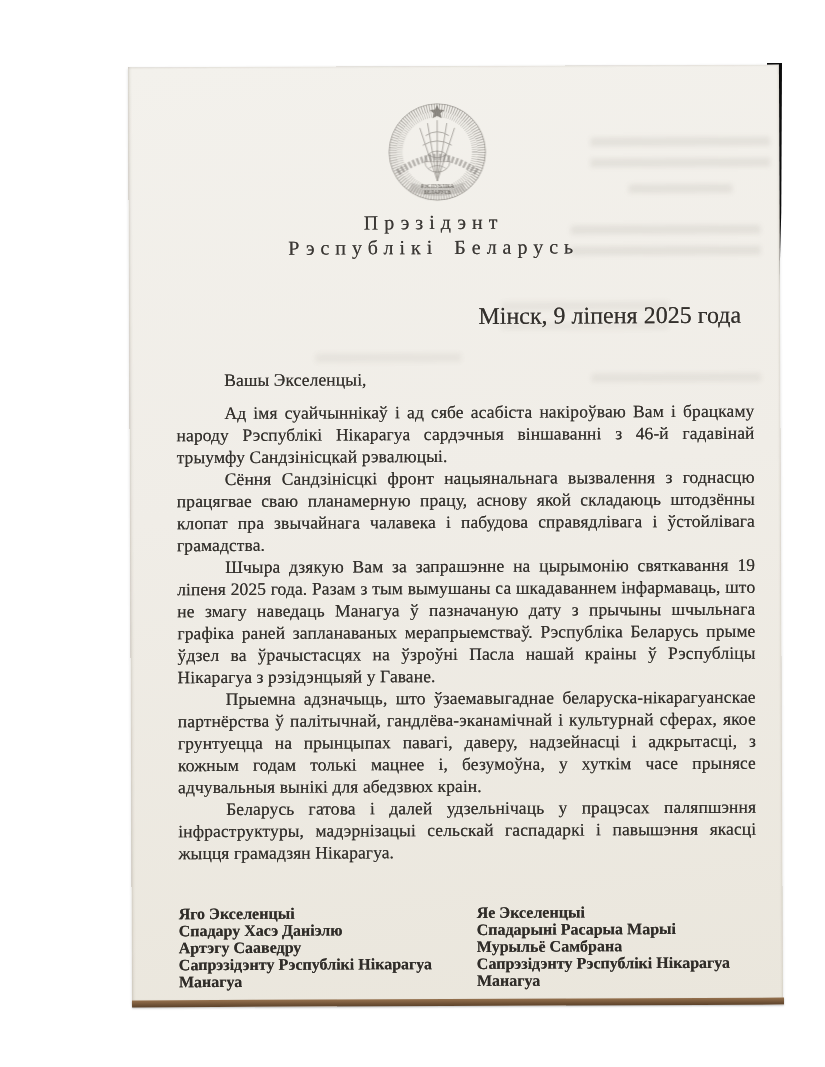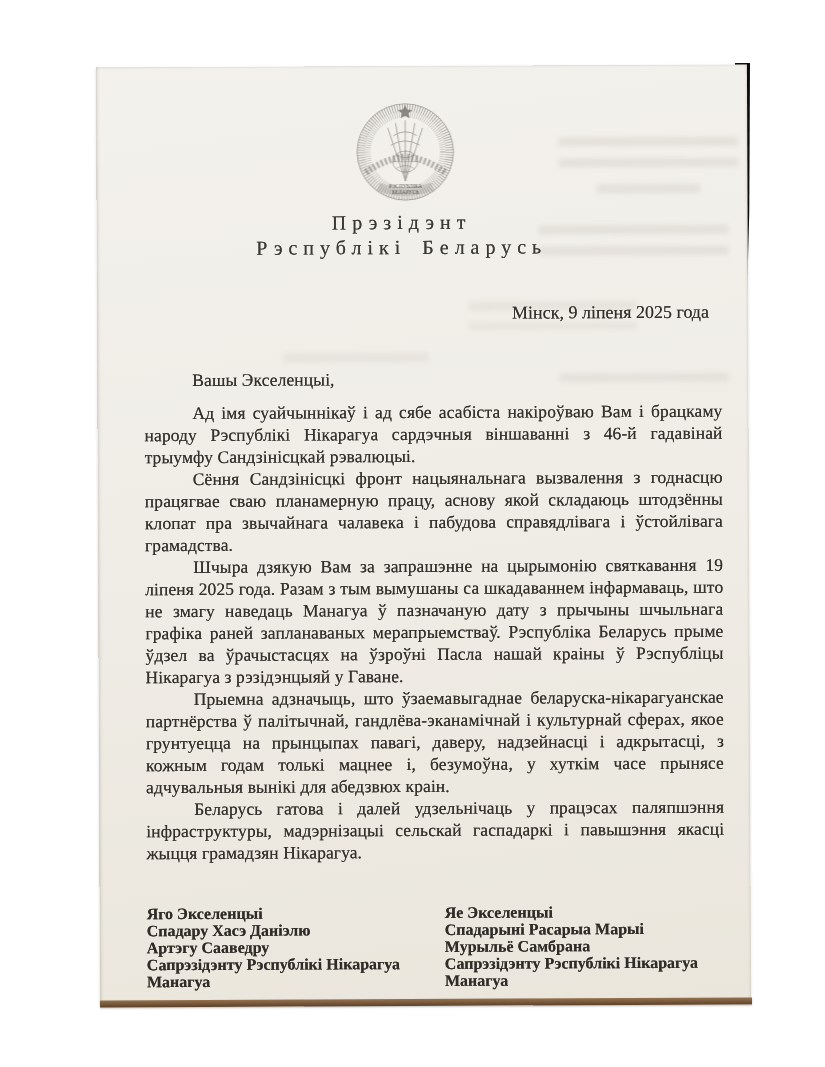--- a/index.html
+++ b/index.html
@@ -1,19 +1,19 @@
 <!DOCTYPE html>
 <html><head>
 <meta charset="utf-8">
 <style>
   html,body{margin:0;padding:0;background:#ffffff;}
   body{width:825px;height:1067px;position:relative;overflow:hidden;
        font-family:"Liberation Serif", serif;}
 
-  .scene{position:absolute;inset:0;}
+  .scene{position:absolute;inset:0;margin-left:32px;}
 
   
   .photo-edge-black{
     position:absolute;left:735px;top:63px;width:15px;height:332px;
     background:#0d0d0d;
     clip-path:polygon(0 0,100% 0,95% 45%,62% 100%,40% 100%,12% 55%,0 14%);
   }
 
   .photo{position:absolute;inset:0;transform:rotate(-0.25deg);transform-origin:420px 540px;}
 
@@ -46,21 +46,21 @@
 
   .letterhead-title{
     position:absolute;top:144px;left:0;width:610px;text-align:center;
     color:#3b3835;font-size:20px;line-height:25px;
     letter-spacing:6px;word-spacing:5px;
     text-shadow:0 0 .6px rgba(59,56,53,.8);
   }
 
   .dateline{
     position:absolute;top:237px;right:39px;
-    font-size:18px;color:#34312d;text-shadow:0 0 .5px rgba(52,49,45,.8);
+    font-size:24px;color:#34312d;text-shadow:0 0 .5px rgba(52,49,45,.8);
   }
 
   .letter-body{
     position:absolute;top:302px;left:47px;width:578px;
     font-size:17.5px;line-height:22px;color:#34312d;
     text-shadow:0 0 .5px rgba(52,49,45,.85);
     letter-spacing:.1px;
   }
   .letter-body p{margin:0;text-indent:48px;text-align:justify;}
   .letter-body p.salutation{margin-bottom:11px;text-align:left;}

